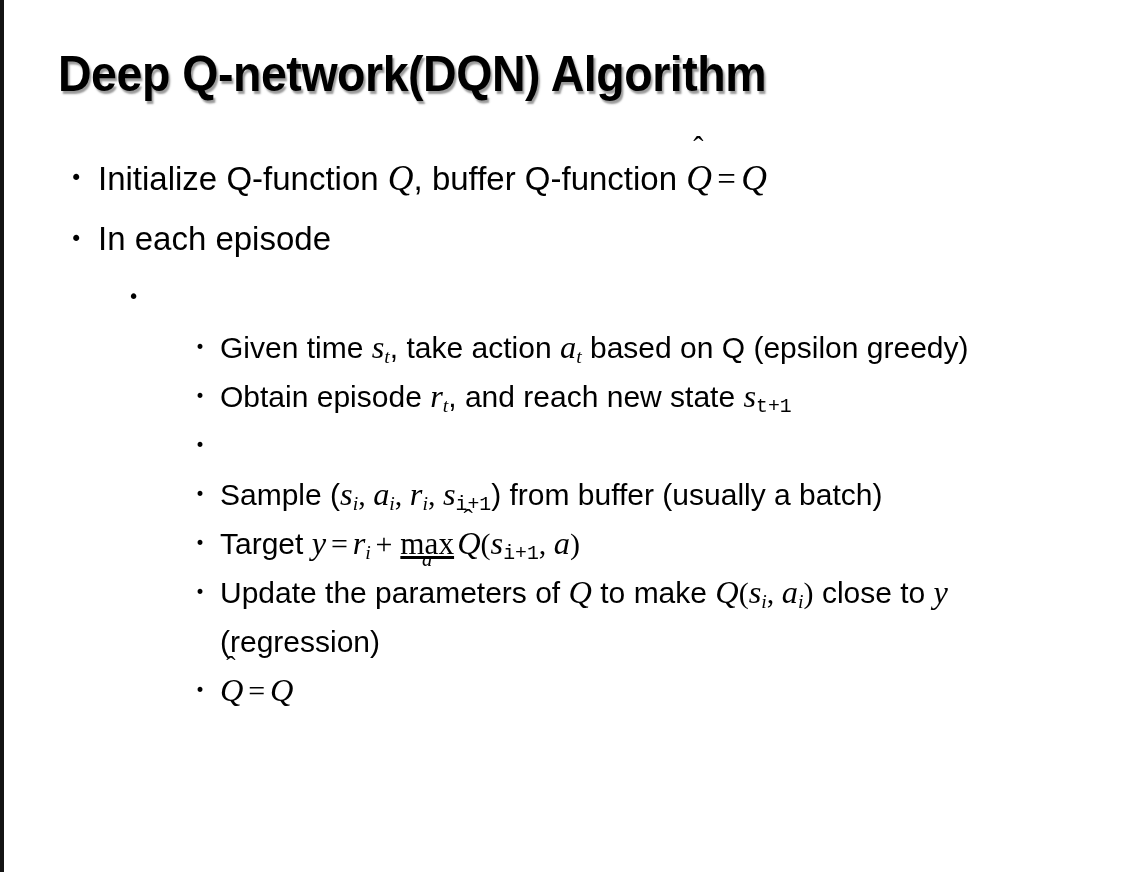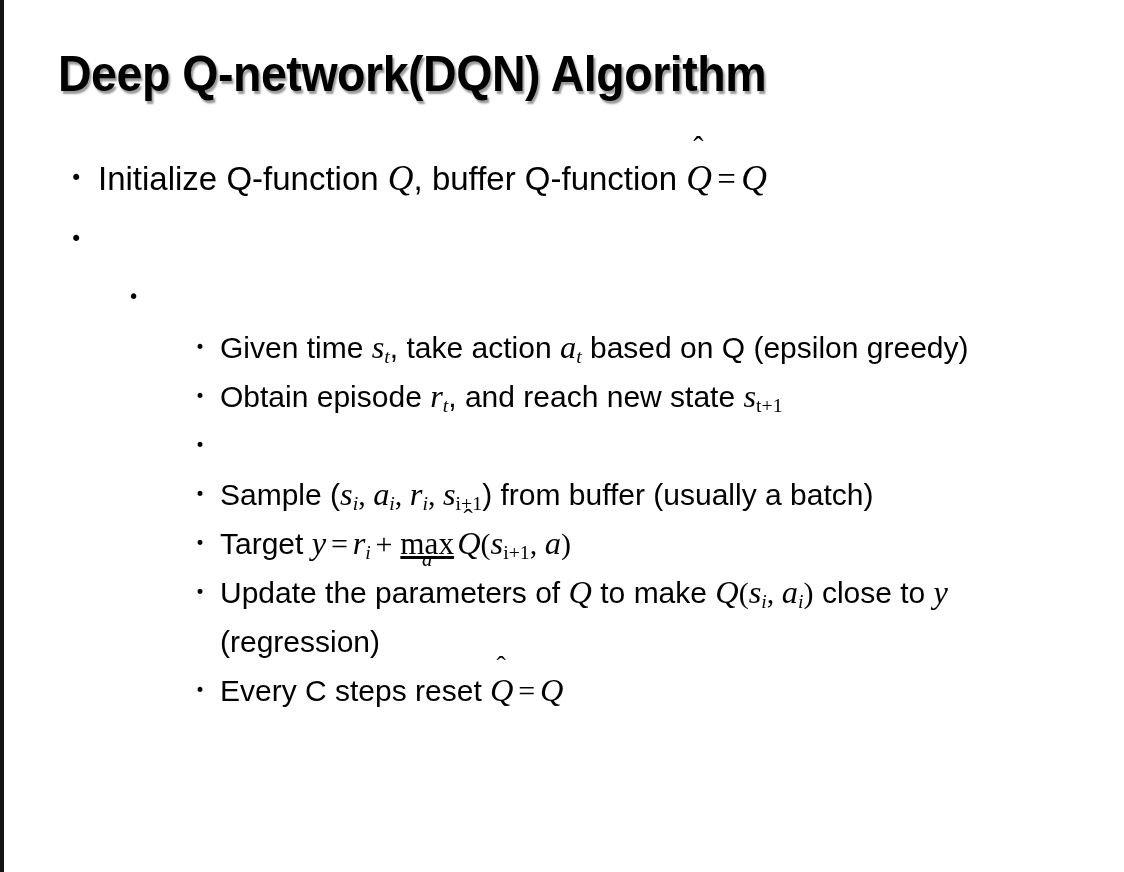--- a/index.html
+++ b/index.html
@@ -115,21 +115,21 @@
     font-style: normal;
   }
   .mth sub, .msub {
     font-family: "Liberation Serif", serif;
     font-style: italic;
     font-size: 0.66em;
     vertical-align: -0.26em;
     line-height: 0;
   }
   .msub-up {
-    font-family: Liberation Serif, serif;
+    font-family: Liberation Mono, monospace;
     font-style: normal;
     font-size: 0.66em;
     vertical-align: -0.26em;
     line-height: 0;
   }
   .op {
     font-family: "Liberation Serif", serif;
     font-style: normal;
     padding: 0 0.16em;
   }
@@ -189,20 +189,21 @@
 
   <div class="body-list">
 
     <div class="bullet-row lvl1">
       <span class="dot">•</span>
       <span class="bullet-text"><span>Initialize Q-function </span><span class="mth">Q</span><span>, buffer Q-function </span><span class="qhat"><span class="hat">ˆ</span><span>Q</span></span><span class="op">=</span><span class="mth">Q</span></span>
     </div>
 
     <div class="bullet-row lvl1">
       <span class="dot">•</span>
+      <span class="bullet-text">In each episode</span>
     </div>
 
     <div class="bullet-row lvl2">
       <span class="dot">•</span>
     </div>
 
     <div class="bullet-row lvl3">
       <span class="dot">•</span>
       <span class="bullet-text"><span>Given time </span><span class="mth">s</span><span class="msub">t</span><span>, take action </span><span class="mth">a</span><span class="msub">t</span><span> based on Q (epsilon greedy)</span></span>
     </div>
@@ -226,17 +227,17 @@
       <span class="bullet-text"><span>Target </span><span class="mth">y</span><span class="op">=</span><span class="mth">r</span><span class="msub">i</span><span class="op">+</span><span class="maxop"><span class="maxlab">max</span><span class="undersc">a</span></span><span class="qhat"><span class="hat">ˆ</span><span>Q</span></span><span class="mth-up">(</span><span class="mth">s</span><span class="msub-up">i+1</span><span class="mth-up">, </span><span class="mth">a</span><span class="mth-up">)</span></span>
     </div>
 
     <div class="bullet-row lvl3">
       <span class="dot">•</span>
       <span class="bullet-text"><span>Update the parameters of </span><span class="mth">Q</span><span> to make </span><span class="mth">Q</span><span class="mth-up">(</span><span class="mth">s</span><span class="msub">i</span><span class="mth-up">, </span><span class="mth">a</span><span class="msub">i</span><span class="mth-up">)</span><span> close to </span><span class="mth">y</span><span> (regression)</span></span>
     </div>
 
     <div class="bullet-row lvl3">
       <span class="dot">•</span>
-      <span class="bullet-text"><span>Every C steps reset </span><span class="qhat"><span class="hat">ˆ</span><span>Q</span></span><span class="op">=</span><span class="mth">Q</span></span>
+      <span class="bullet-text"><span class="qhat"><span class="hat">ˆ</span><span>Q</span></span><span class="op">=</span><span class="mth">Q</span></span>
     </div>
 
   </div>
 </div>
 
 </body></html>

